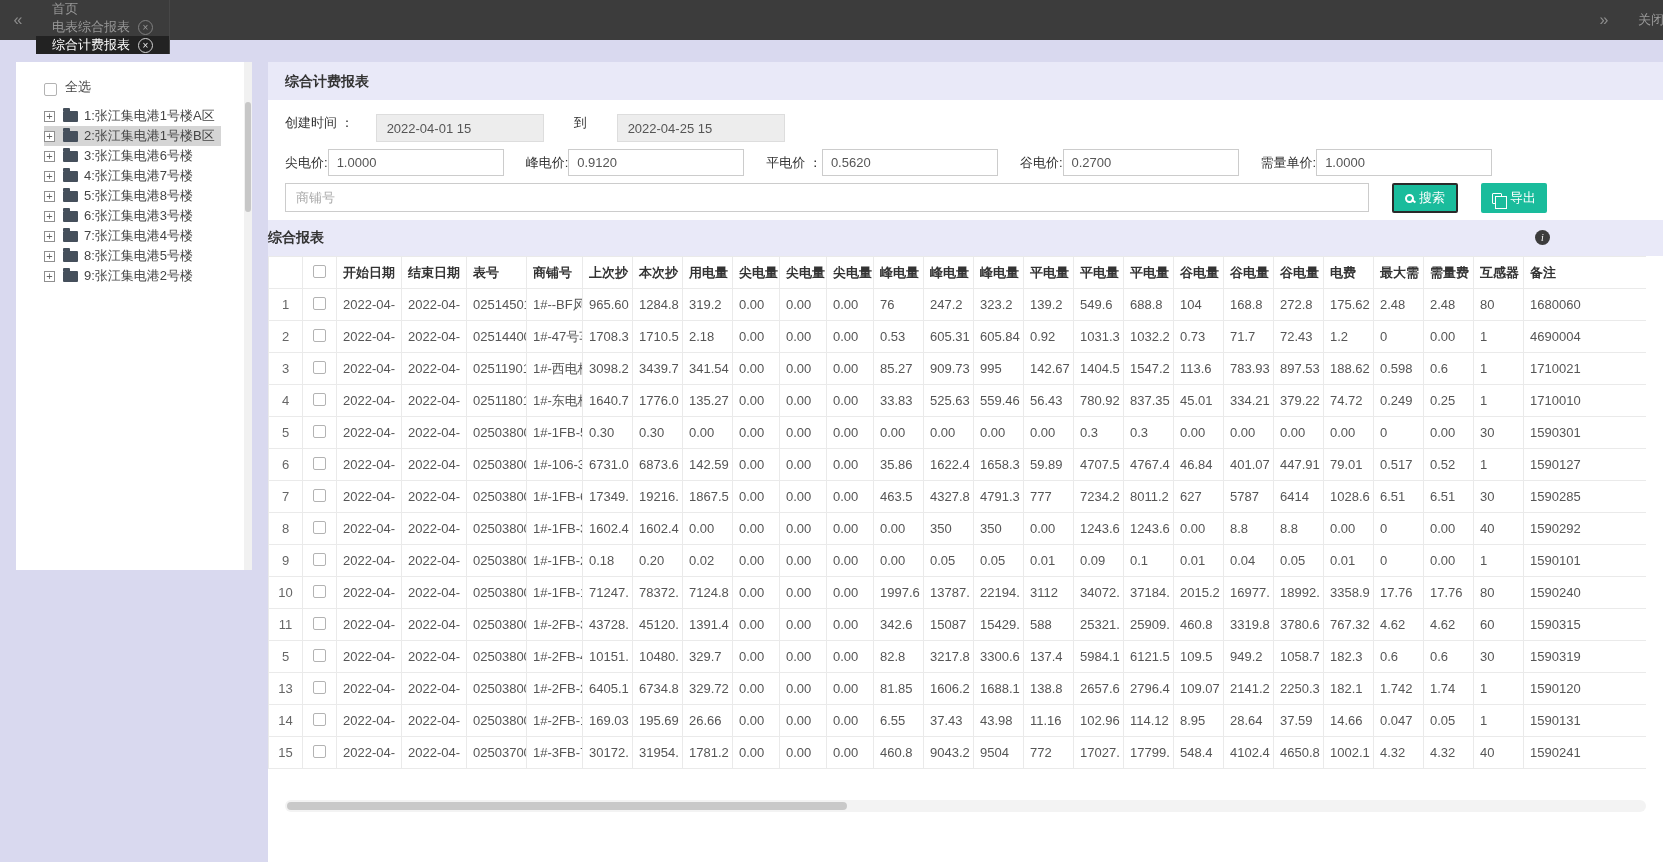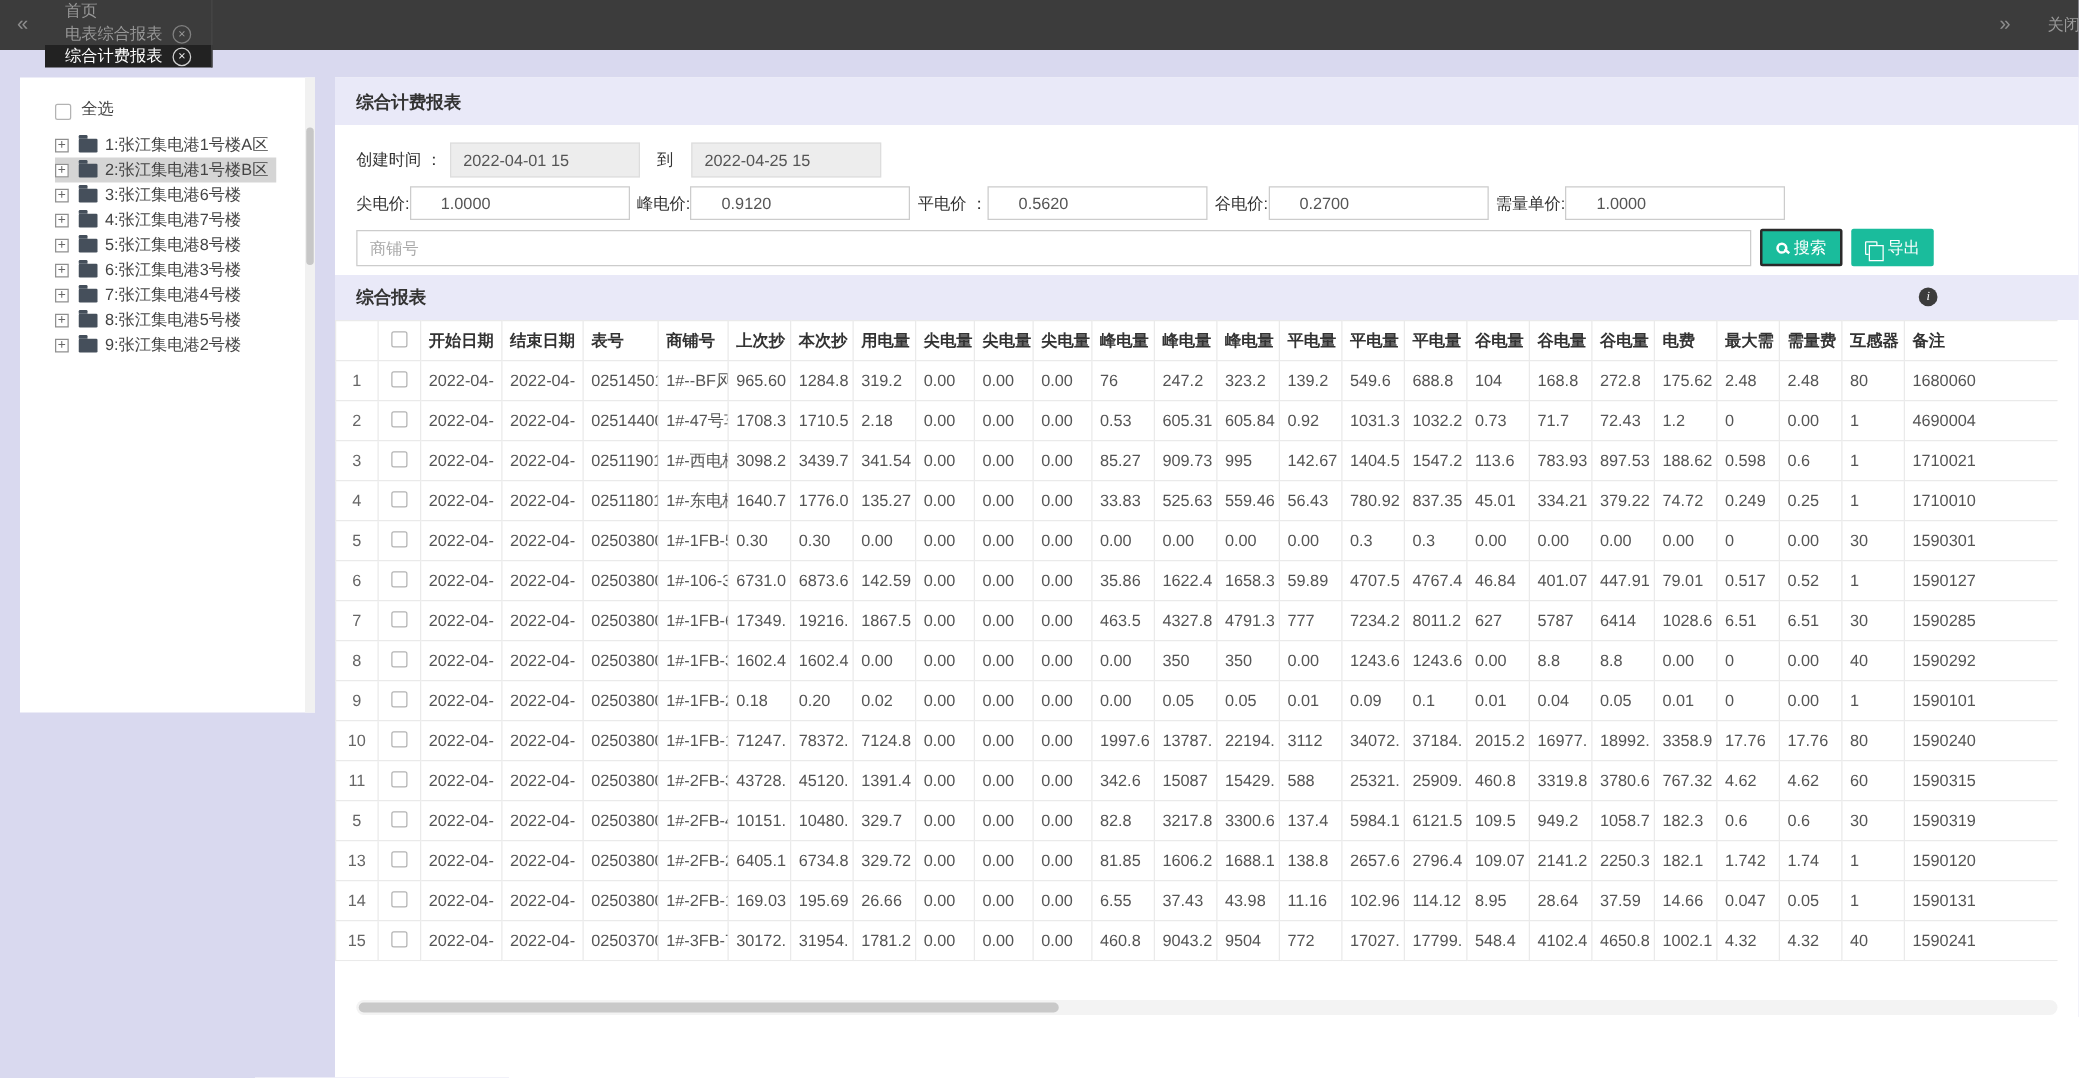--- a/index.html
+++ b/index.html
@@ -45,46 +45,46 @@
   .folder::before { content:""; position:absolute; top:-3px; left:0; width:7px; height:3px;
                     background:#454f5b; border-radius:1px 1px 0 0; }
   .v-scrollbar { position:absolute; top:0; right:0; width:8px; height:100%; background:#f1f1f1; }
   .v-scrollbar .thumb { position:absolute; top:40px; left:1px; width:6px; height:110px;
                         background:#c7c7c7; border-radius:3px; }
 
   .main-panel { position:absolute; left:268px; top:62px; width:1395px; height:800px; background:#fff; }
 
   
   .filters { padding:14px 0 0 17px; }
-  .filter-row { display:flex; align-items:center; margin-bottom:7px; }
+  .filter-row { display:flex; margin-bottom:7px;gap:16px; }
   .f-label { font-size:13px; color:#333; white-space:nowrap; }
-  .date-input { width:152px; height:28px; background:#ededed; border:1px solid #ddd;
+  .date-input { width:168px; height:28px; background:#ededed; border:1px solid #ddd;
                 padding:0 10px; font-size:13px; color:#555; margin-left:6px; }
   .f-label.to { margin:0 8px 0 14px; }
   .price-group { display:flex; align-items:center; margin-right:6px; }
   .price-label { font-size:13px; color:#333; white-space:nowrap; }
-  .price-input { width:176px; height:27px; border:1px solid #ccc; padding:0 24px; font-size:13px; color:#555; }
+  .price-input { width:176px; height:27px; border:1px solid #ccc; padding:0 8px; font-size:13px; color:#555; }
   .row3 { width:1262px; margin-top:3px; }
   .shop-input { flex:1; height:29px; border:1px solid #ccc; padding:0 10px; font-size:13px; color:#555; }
   .shop-input::placeholder { color:#aaa; }
   .btn { display:flex; align-items:center; gap:5px; height:30px; padding:0 11px;
          background: var(--accent-teal, #1abc9c); color:#fff; font-size:13px; border:none;
          margin-left:7px; cursor:pointer; border-radius:2px; white-space:nowrap; }
   .btn.search { border:2px solid #2a2a2a; }
   .icon-search { width:9px; height:9px; border:2px solid #fff; border-radius:50%; position:relative; flex:none; }
   .icon-search::after { content:""; position:absolute; width:5px; height:2px; background:#fff;
                         right:-4px; bottom:-1px; transform:rotate(40deg); }
   .icon-export { width:10px; height:11px; border:1px solid #fff; border-radius:1px; position:relative;
                  flex:none; background:transparent; margin-right:3px; }
   .icon-export::before { content:""; position:absolute; top:2px; left:2px; width:10px; height:11px;
                          border:1px solid #fff; background: var(--accent-teal, #1abc9c); }
 
   
   .section-strip { margin-top:4px; height:36px; background:#e9e9f8; display:flex; align-items:center;
-                   padding-left:17px; position:relative; }
+                   position:relative; }
   .section-title { font-size:14px; font-weight:bold; color:#333; }
   .icon-info { position:absolute; right:113px; top:10px; width:15px; height:15px; border-radius:50%;
                background:#3c3c3c; color:#fff; font-size:10px; line-height:15px; text-align:center;
                font-style:italic; font-family:"Liberation Serif", serif; cursor:pointer; }
 
   .table-wrap { width:1378px; overflow:hidden; }
   table { border-collapse:collapse; table-layout:fixed; width:1405px; }
   th, td { border:1px solid #eaeaea; font-size:13px; white-space:nowrap; overflow:hidden;
            padding:0 6px; height:32px; text-align:left; }
   th { color:#333; font-weight:bold; background:#fff; }

